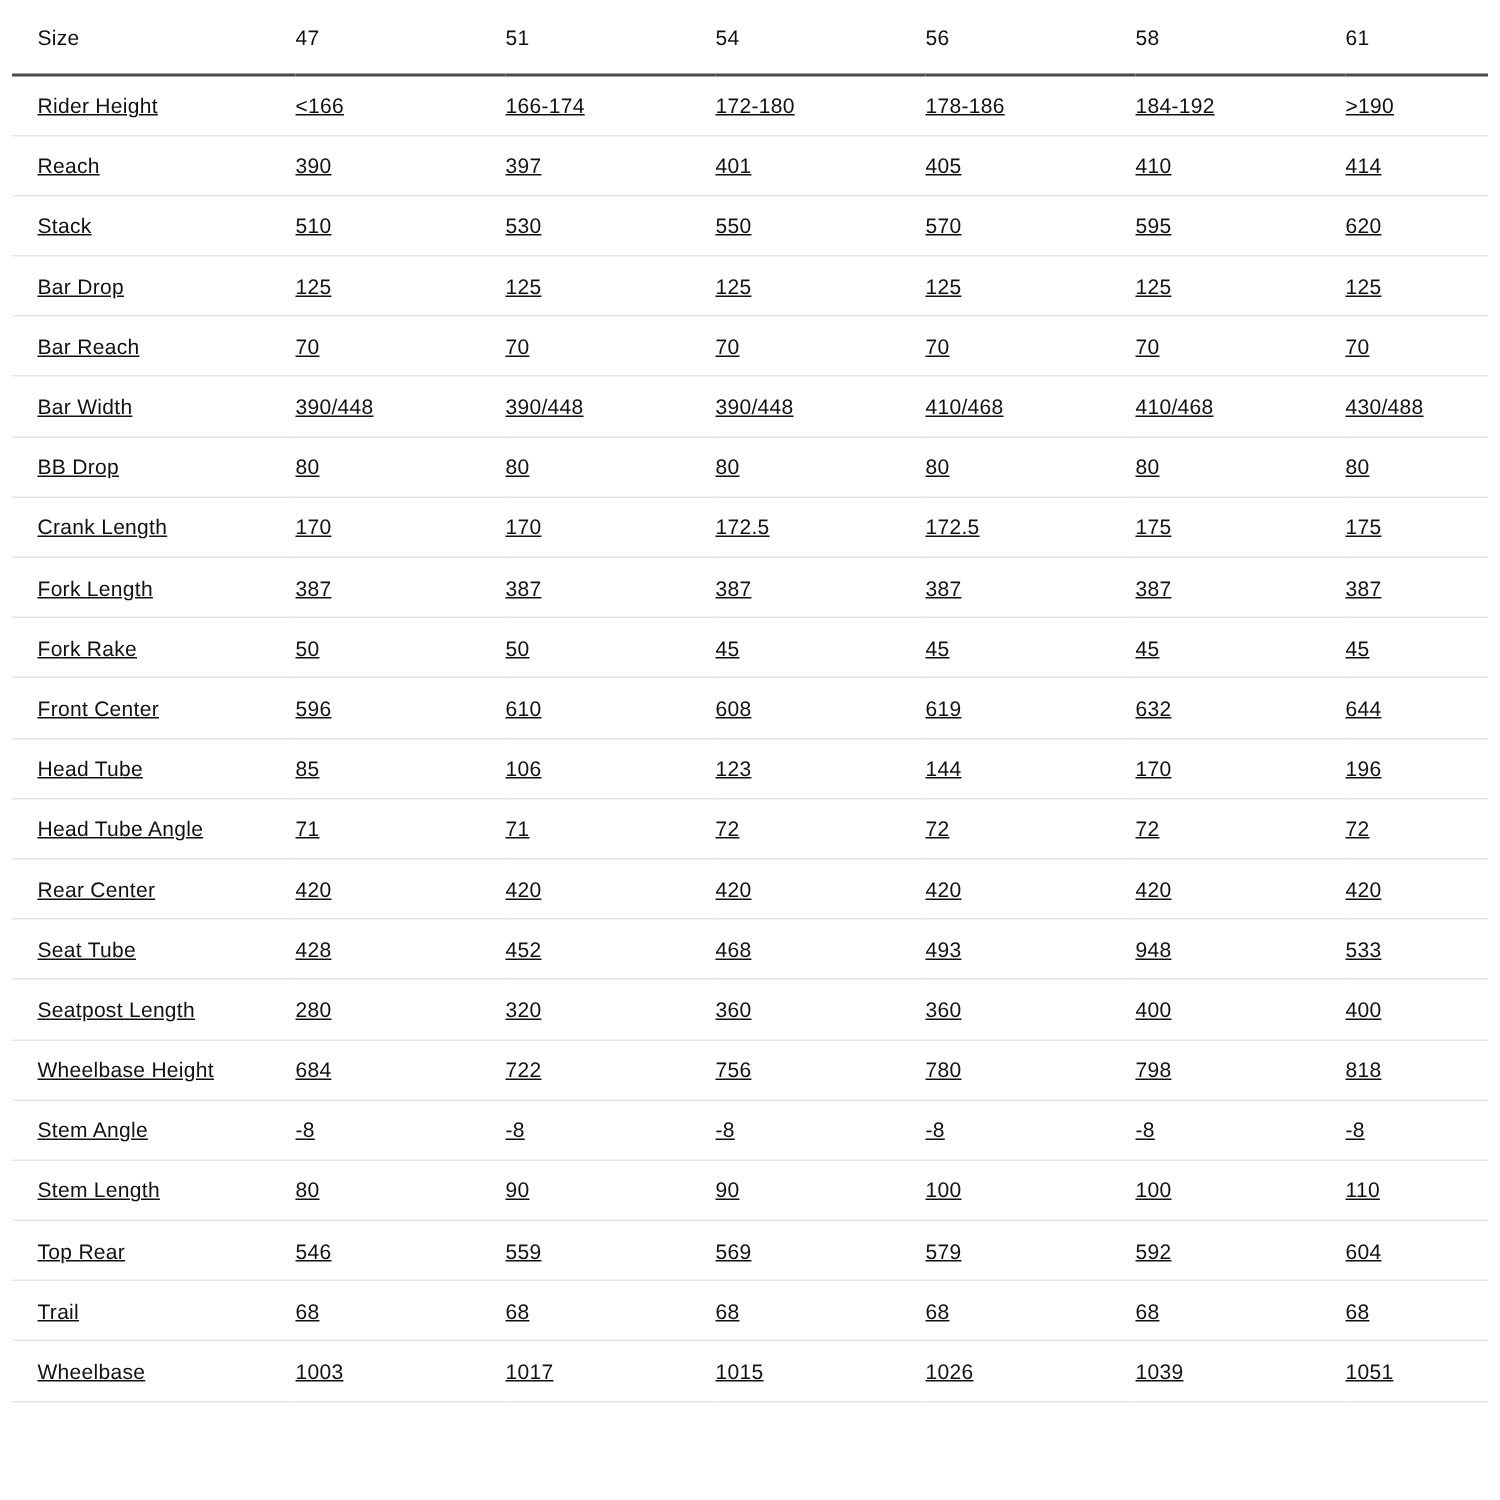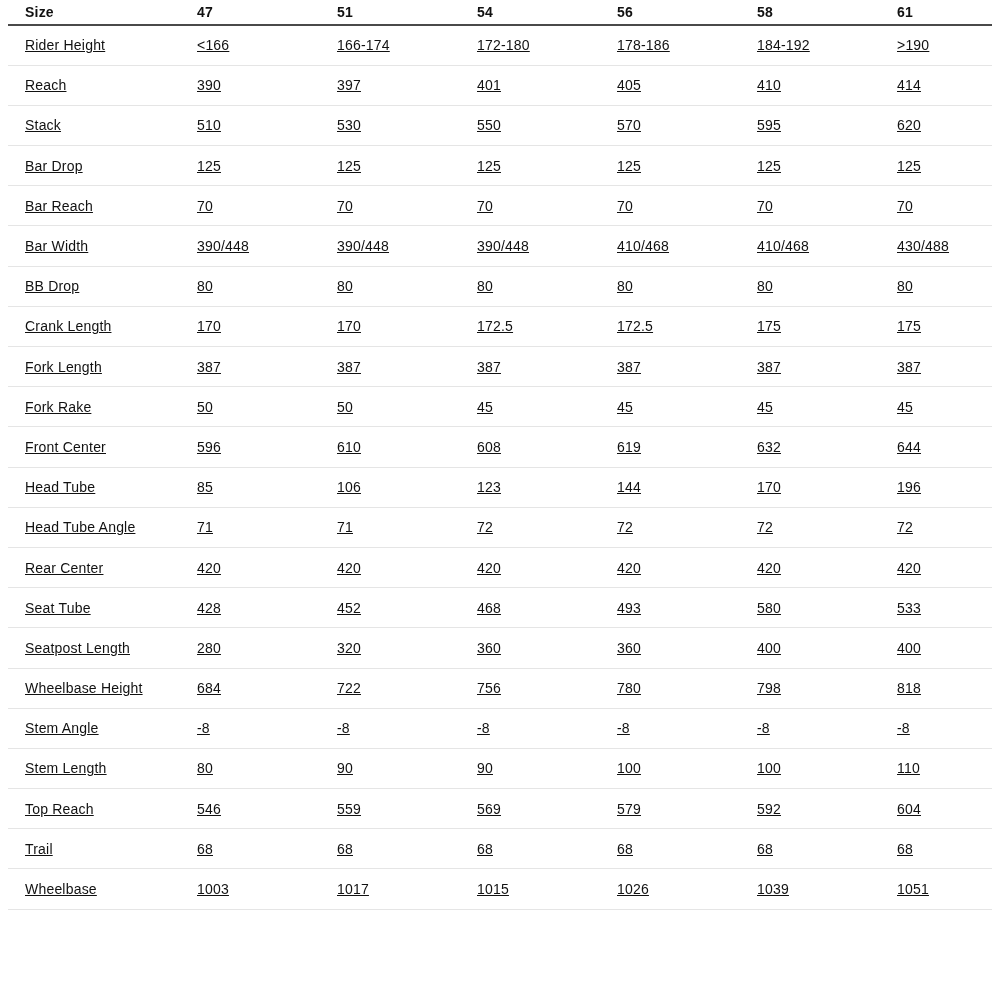--- a/index.html
+++ b/index.html
@@ -15,23 +15,23 @@
     table-layout: fixed;
     width: 984px;
     margin-left: 8px;
     color: #111111;
   }
   col.c-label { width: 189px; }
   col.c-data  { width: 140px; }
   col.c-last  { width: auto; }
   thead th {
     text-align: left;
-    font-weight: 700;
+    font-weight: 400;
     font-size: 14px;
-    height: 25px;
+    height: 50px;
     vertical-align: middle;
     border-bottom: 2px solid #4a4a4a;
     padding: 0;
     letter-spacing: 0.2px;
   }
   thead th:first-child { padding-left: 17px; }
   tbody tr { height: 40.2px; text-decoration: underline; }
   tbody th, tbody td {
     font-size: 14px;
     vertical-align: middle;
@@ -195,21 +195,21 @@
         <td>420</td>
         <td>420</td>
         <td>420</td>
       </tr>
       <tr>
         <th>Seat Tube</th>
         <td>428</td>
         <td>452</td>
         <td>468</td>
         <td>493</td>
-        <td>580</td>
+        <td>948</td>
         <td>533</td>
       </tr>
       <tr>
         <th>Seatpost Length</th>
         <td>280</td>
         <td>320</td>
         <td>360</td>
         <td>360</td>
         <td>400</td>
         <td>400</td>
@@ -235,21 +235,21 @@
       <tr>
         <th>Stem Length</th>
         <td>80</td>
         <td>90</td>
         <td>90</td>
         <td>100</td>
         <td>100</td>
         <td>110</td>
       </tr>
       <tr>
-        <th>Top Reach</th>
+        <th>Top Rear</th>
         <td>546</td>
         <td>559</td>
         <td>569</td>
         <td>579</td>
         <td>592</td>
         <td>604</td>
       </tr>
       <tr>
         <th>Trail</th>
         <td>68</td>

